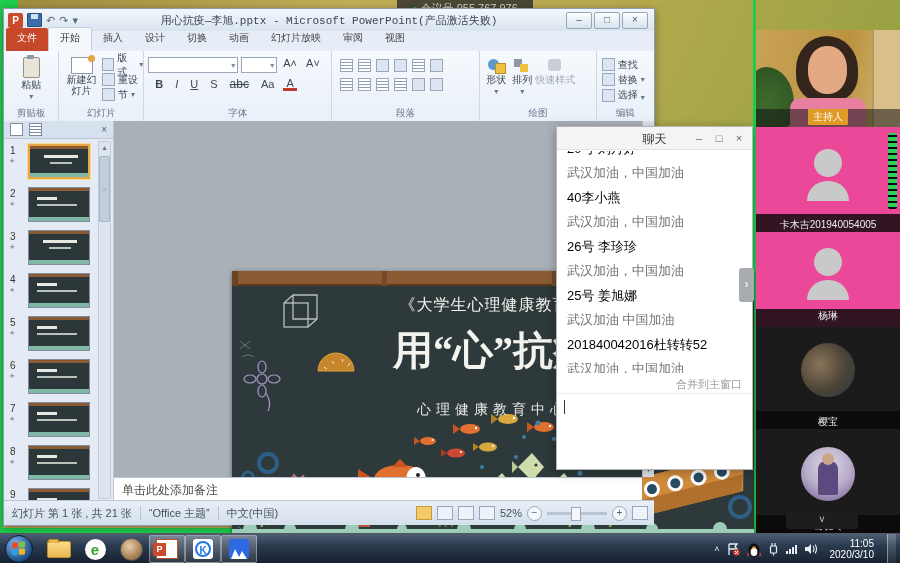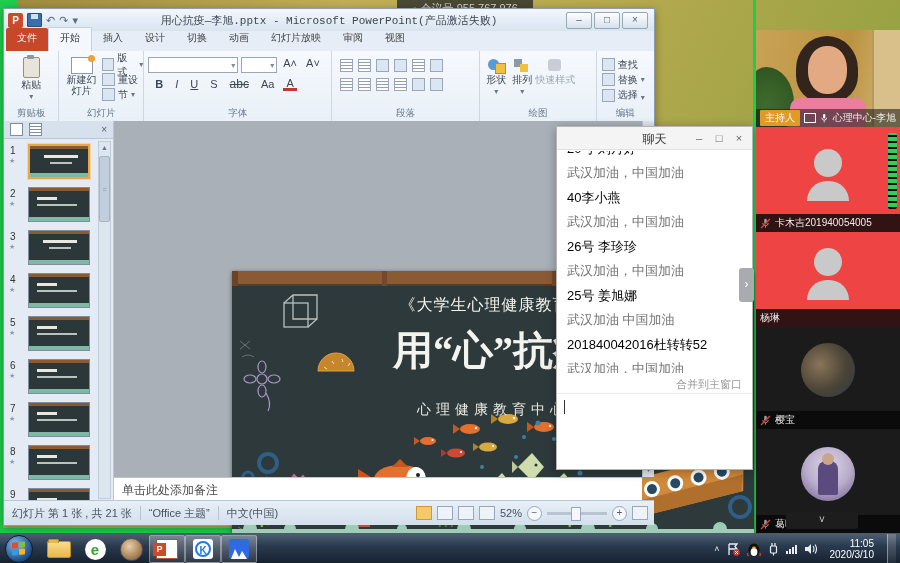--- a/index.html
+++ b/index.html
@@ -126,26 +126,26 @@
     color:#fff;font-size:12px;text-align:center;line-height:32px;}
 
   
   #sidebar{left:756px;top:30px;width:144px;height:503px;background:#141414;}
   #hostVideo{left:0;top:0;width:144px;height:97px;background:linear-gradient(100deg,#c9a257,#bb9340 60%,#d8bb80);overflow:hidden;}
   #hostVideo .plant{position:absolute;left:-8px;bottom:0;width:46px;height:60px;background:radial-gradient(circle at 40% 60%,#3f6b2e,#2c4f1e);border-radius:40% 60% 20% 20%;}
   #hostVideo .door{position:absolute;right:0;top:0;width:26px;height:97px;background:#d9c08a;border-left:2px solid #b69a62;}
   #hostVideo .hair{position:absolute;left:40px;top:6px;width:62px;height:66px;background:#33241c;border-radius:50% 50% 40% 40%;}
   #hostVideo .face{position:absolute;left:52px;top:16px;width:39px;height:48px;background:#e2a983;border-radius:46%;}
   #hostVideo .shirt{position:absolute;left:34px;top:68px;width:76px;height:29px;background:#e87f9e;border-radius:10px 10px 0 0;}
-  .namebar{position:absolute;left:0;right:0;bottom:0;height:18px;background:rgba(8,8,8,.82);display:flex;align-items:center;gap:4px;padding:0 4px;box-sizing:border-box;color:#eee;font-size:10px;white-space:nowrap;overflow:hidden;}
+  .namebar{position:absolute;left:0;right:0;bottom:0;height:18px;background:rgba(8,8,8,.82);display:flex;align-items:center;gap:4px;padding:0 4px;box-sizing:border-box;color:#eee;font-size:10px;white-space:nowrap;overflow:hidden;flex-direction:column;}
   #hostBar{background:rgba(20,20,20,.55);}
   .hostbadge{background:#e09b26;color:#fff;padding:1px 5px;border-radius:1px;font-size:10px;}
   .scrico{width:11px;height:8px;border:1px solid #fff;position:relative;}
   .tile{left:0;width:144px;background:#0e0e0e;overflow:hidden;}
-  .tile.light{background:#ef4444;}
+  .tile.light{background:#ec4899;}
   .tile.dark{background:#1b1b1b;}
   .gavatar .head{position:absolute;left:50%;margin-left:-14px;width:28px;height:28px;background:#c9c9c9;border-radius:50%;}
   .gavatar .shoul{position:absolute;left:50%;margin-left:-21px;width:42px;height:20px;background:#c9c9c9;border-radius:21px 21px 0 0;}
   .pavatar{position:absolute;left:50%;margin-left:-27px;width:54px;height:54px;border-radius:50%;overflow:hidden;}
   .volmeter{position:absolute;right:3px;width:9px;height:76px;background:#060606;border-radius:2px;
     background-image:repeating-linear-gradient(to top,#2fd05a 0 4px,#060606 4px 6px);background-origin:content-box;padding:2px;box-sizing:border-box;}
   #collapsePill{left:30px;top:482px;width:72px;height:17px;background:#1d1d1d;border-radius:3px;color:#cfcfcf;font-size:10px;text-align:center;line-height:15px;}
 
   
   #clover{left:628px;top:434px;width:128px;height:98px;}

